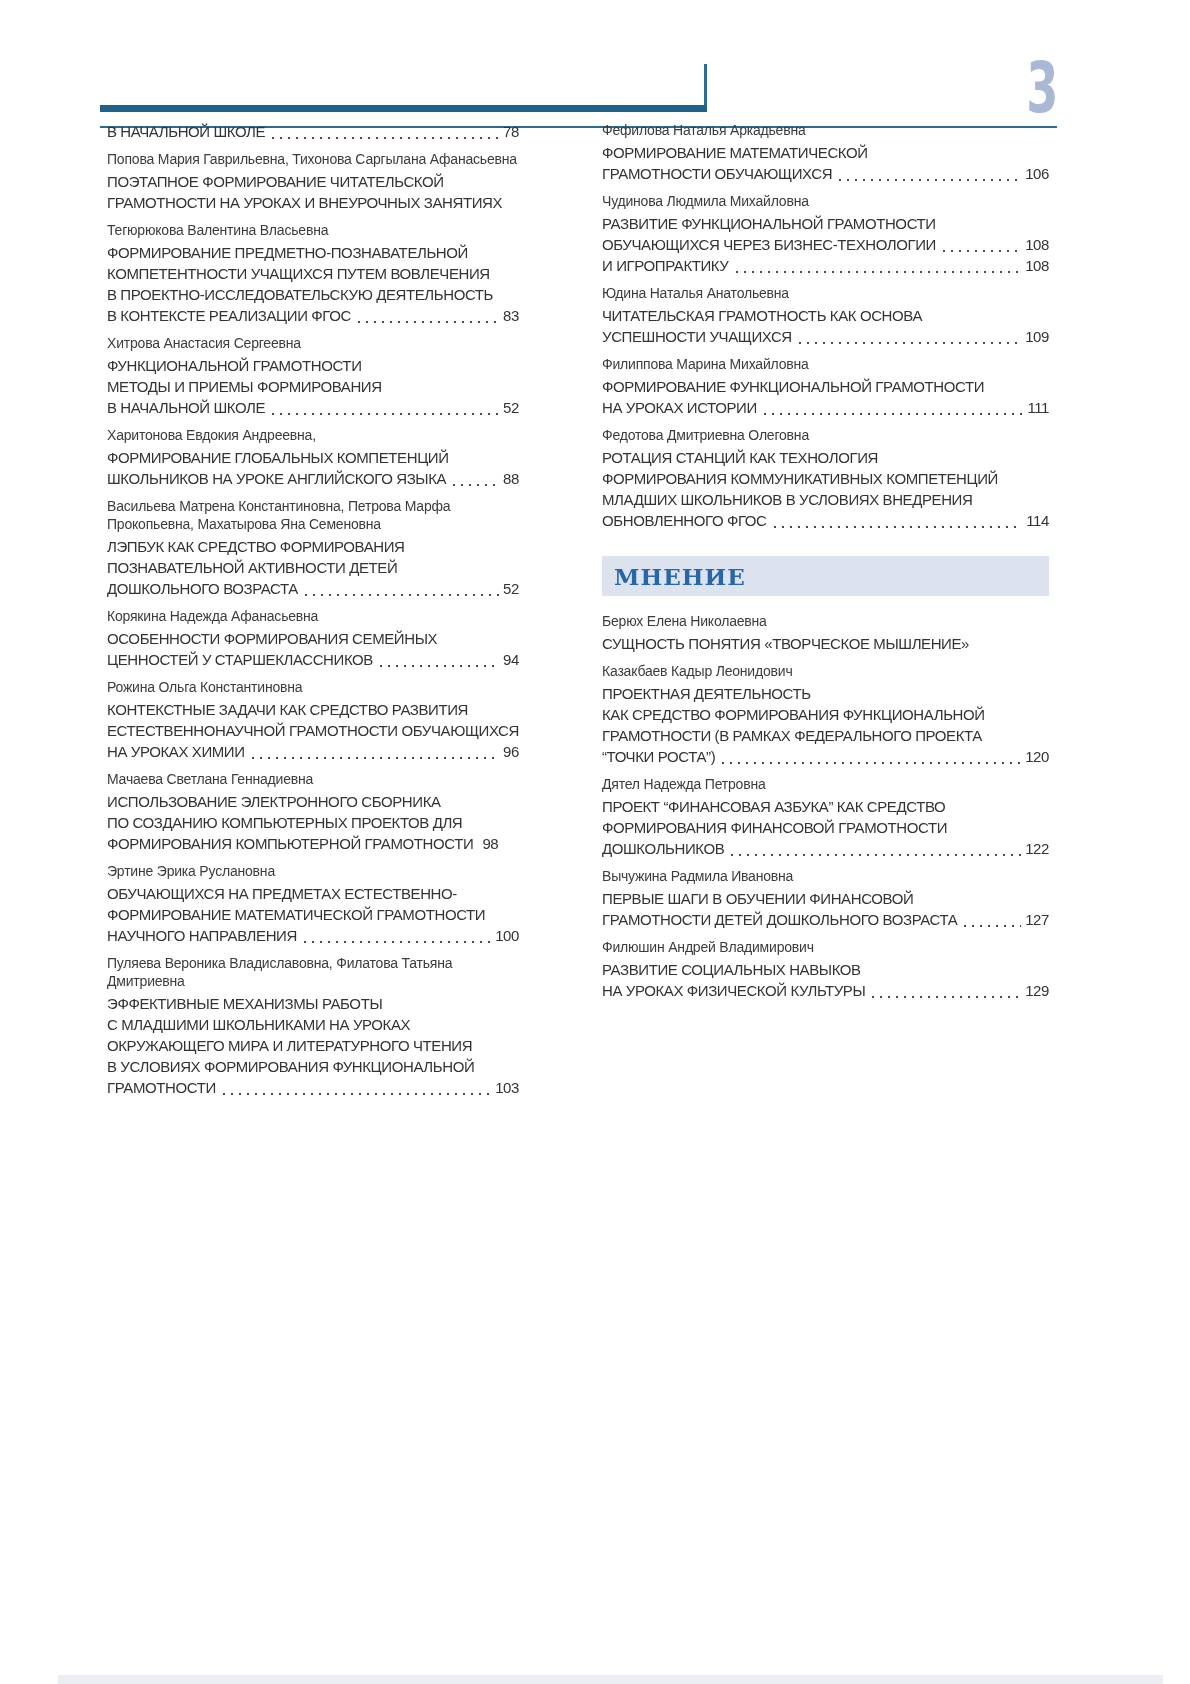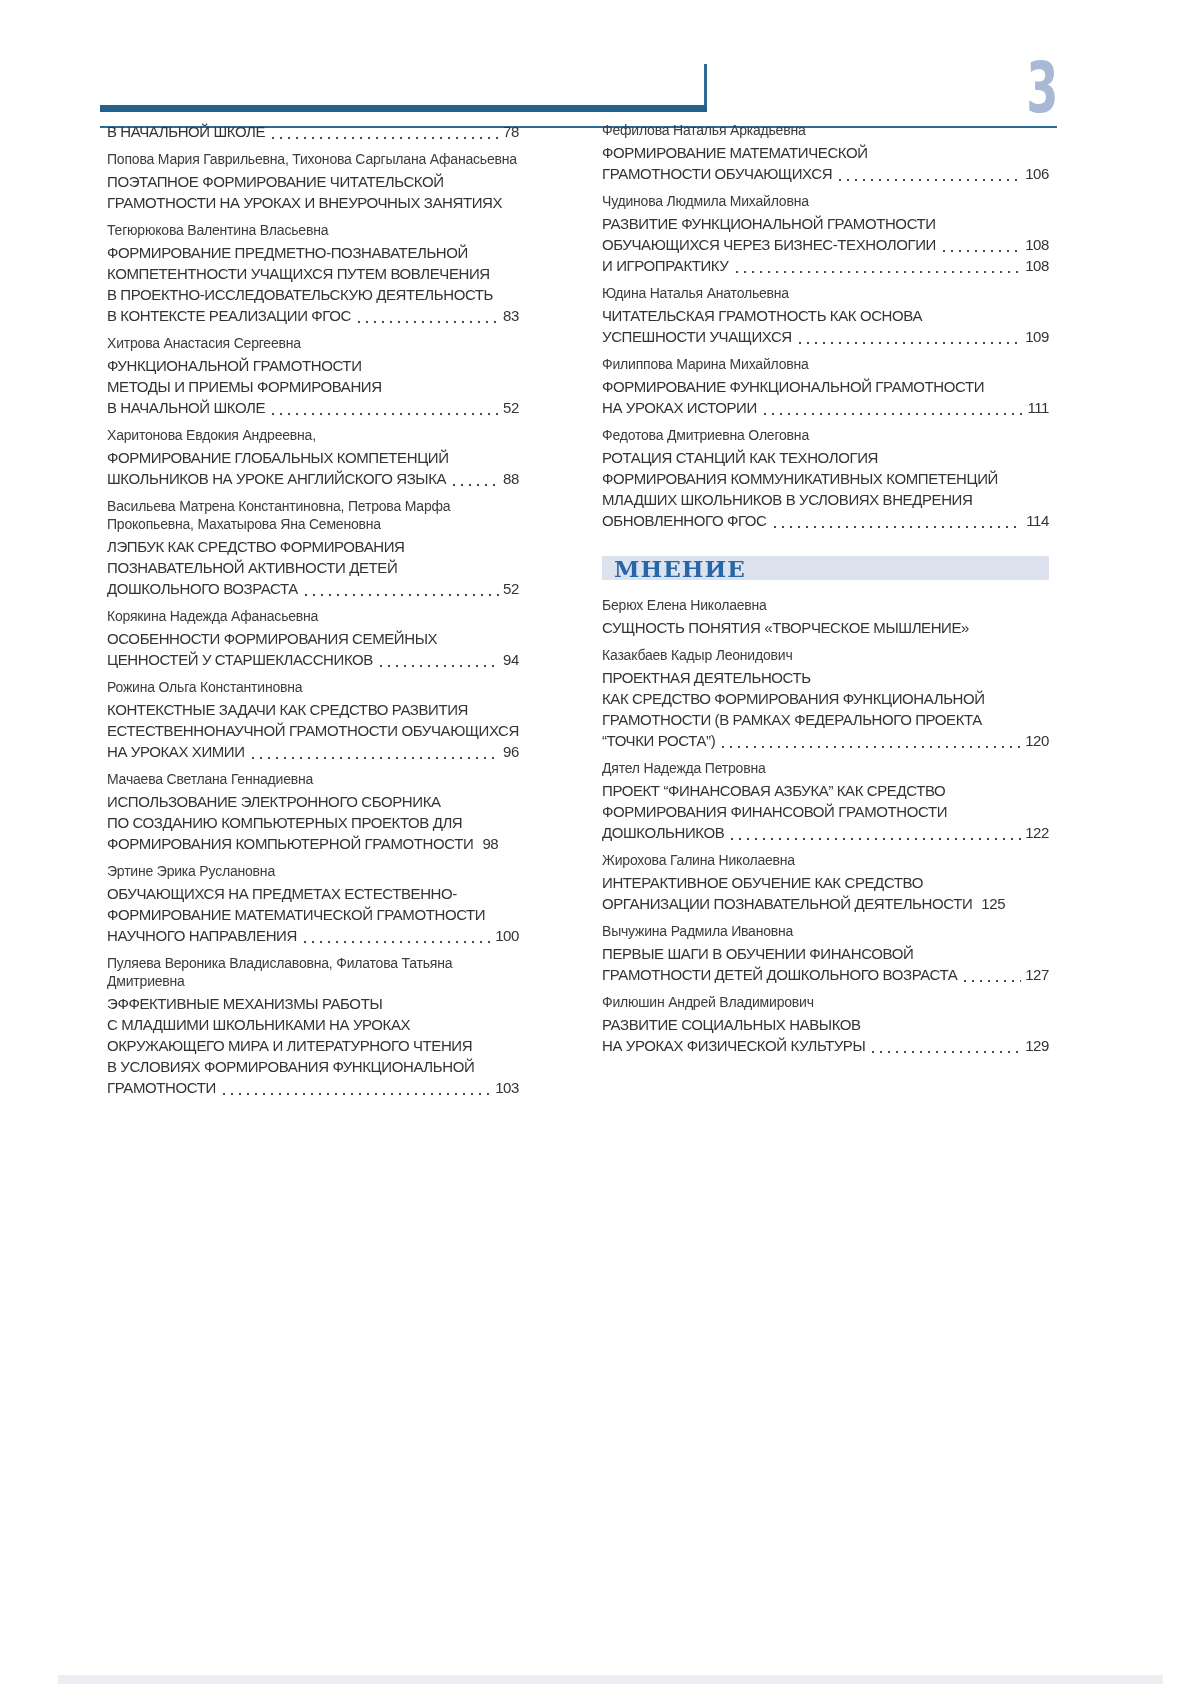--- a/index.html
+++ b/index.html
@@ -49,21 +49,21 @@
   .dots{
     flex:1 1 auto;min-width:12px;height:2.4px;align-self:flex-end;
     margin:0 4px 3px 7px;
     background-image:repeating-linear-gradient(to right,var(--dots-color) 0 2.2px,transparent 2.2px 8px);
   }
   .numgap{flex:0 0 auto;display:inline-block;width:9px;}
   .pg{flex:0 0 auto;}
 
   
   .section-banner{
-    margin:25px 0 16px 0;height:24px;background:var(--section-bg);
+    margin:25px 0 16px 0;height:40px;background:var(--section-bg);
     display:flex;align-items:center;padding:0 0 0 12px;box-sizing:border-box;
   }
   .section-banner .section-label{
     font-family:"DejaVu Serif","Liberation Serif",serif;font-weight:bold;
     font-size:23px;color:var(--section-text-color);letter-spacing:1px;
   }
 
   .bottom-strip{position:absolute;left:58px;bottom:0;width:1105px;height:9px;background:#ebeef3;}
 </style>
 </head>
@@ -260,29 +260,20 @@
           <div class="author">Дятел Надежда Петровна</div>
           <div class="tline"><span class="ttext">ПРОЕКТ “ФИНАНСОВАЯ АЗБУКА” КАК СРЕДСТВО</span></div>
           <div class="tline"><span class="ttext">ФОРМИРОВАНИЯ ФИНАНСОВОЙ ГРАМОТНОСТИ</span></div>
           <div class="tline haspage">
             <span class="ttext">ДОШКОЛЬНИКОВ</span>
             <span class="dots"></span>
             <span class="pg">122</span>
           </div>
         </article>
         <article class="entry">
-          <div class="author">Жирохова Галина Николаевна</div>
-          <div class="tline"><span class="ttext">ИНТЕРАКТИВНОЕ ОБУЧЕНИЕ КАК СРЕДСТВО</span></div>
-          <div class="tline haspage">
-            <span class="ttext">ОРГАНИЗАЦИИ ПОЗНАВАТЕЛЬНОЙ ДЕЯТЕЛЬНОСТИ</span>
-            <span class="numgap"></span>
-            <span class="pg">125</span>
-          </div>
-        </article>
-        <article class="entry">
           <div class="author">Вычужина Радмила Ивановна</div>
           <div class="tline"><span class="ttext">ПЕРВЫЕ ШАГИ В ОБУЧЕНИИ ФИНАНСОВОЙ</span></div>
           <div class="tline haspage">
             <span class="ttext">ГРАМОТНОСТИ ДЕТЕЙ ДОШКОЛЬНОГО ВОЗРАСТА</span>
             <span class="dots"></span>
             <span class="pg">127</span>
           </div>
         </article>
         <article class="entry">
           <div class="author">Филюшин Андрей Владимирович</div>

